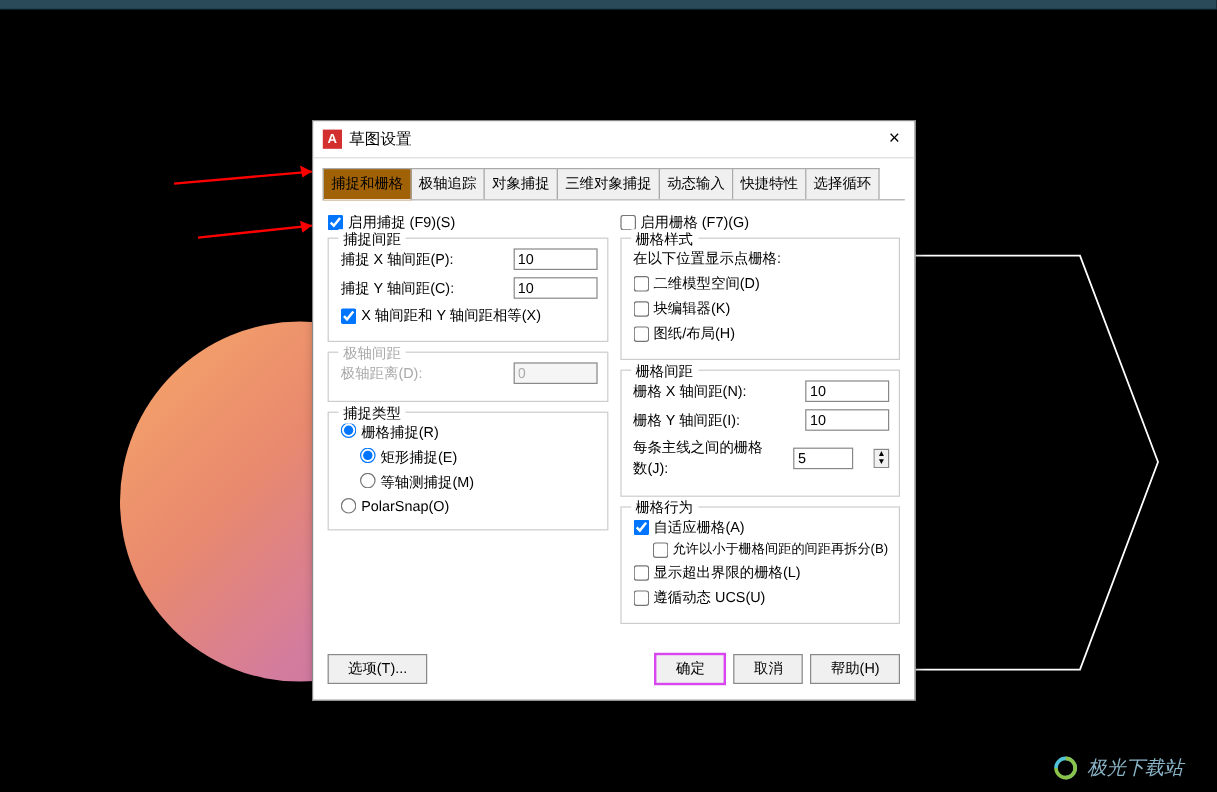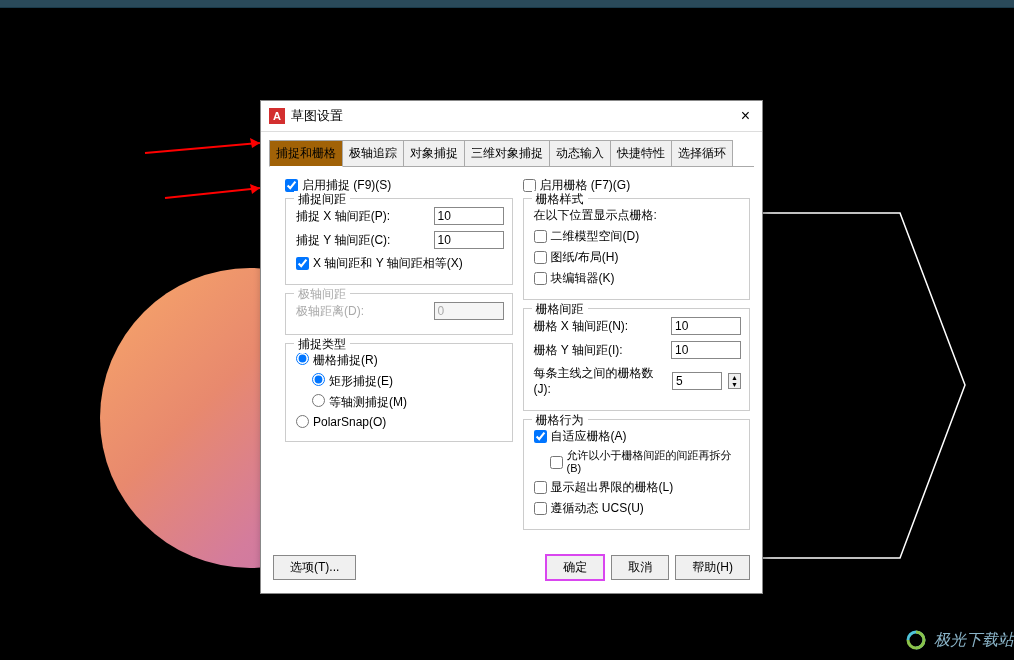--- a/index.html
+++ b/index.html
@@ -10,42 +10,42 @@
 .hexagon { position: absolute; top: 195px; left: 655px; width: 315px; height: 365px; }
 .hexagon svg { width: 100%; height: 100%; }
 .dialog { position: absolute; top: 100px; left: 260px; width: 503px; background: #fff; border: 1px solid #888; box-shadow: 2px 2px 8px rgba(0,0,0,0.3); }
 .dlg-title { display: flex; align-items: center; padding: 6px 8px; border-bottom: 1px solid #ddd; }
 .dlg-title .icon { width: 16px; height: 16px; background: #d32f2f; color: #fff; font-weight: bold; font-size: 11px; display: flex; align-items: center; justify-content: center; margin-right: 6px; }
 .dlg-title .title { flex: 1; font-size: 13px; }
 .dlg-title .close { font-size: 16px; cursor: pointer; padding: 0 4px; }
 .tabs { display: flex; border-bottom: 1px solid #aaa; margin: 8px 8px 0 8px; }
 .tab { padding: 4px 6px; border: 1px solid #aaa; border-bottom: none; background: #f0f0f0; font-size: 12px; margin-right: -1px; cursor: pointer; }
 .tab.active { background: #a16207; position: relative; z-index: 1; border-bottom: 1px solid #fff; margin-bottom: -1px; }
-.body { padding: 10px 12px 8px 24px; display: flex; gap: 10px; }
+.body { padding: 10px 12px 8px 12px; display: flex; gap: 10px; }
 .col { flex: 1; }
 .chk { display: flex; align-items: center; gap: 4px; margin-bottom: 4px; }
 .chk input { width: 13px; height: 13px; }
 .group { border: 1px solid #ccc; padding: 8px 8px 8px 10px; margin-bottom: 8px; position: relative; }
 .group-title { position: absolute; top: -8px; left: 8px; background: #fff; padding: 0 4px; font-size: 12px; }
-.row { display: flex; align-items: center; margin-bottom: 6px; gap: 6px; }
+.row { display: flex; align-items: center; margin-bottom: 6px; gap: 17px; }
 .row label { flex: 1; }
 .row input[type=text] { width: 70px; border: 1px solid #888; padding: 1px 3px; font-size: 12px; }
 .radio { display: flex; align-items: flex-start; gap: 4px; margin-bottom: 4px; }
 .radio input { width: 13px; height: 13px; }
 .indent { margin-left: 16px; }
 .disabled { color: #aaa; }
 .disabled input[type=text] { background: #f5f5f5; color: #aaa; }
 .buttons { padding: 8px 12px 12px 12px; display: flex; align-items: center; }
 .btn { border: 1px solid #888; background: #f0f0f0; padding: 3px 16px; font-size: 12px; cursor: pointer; margin-left: 6px; }
 .btn.primary { border: 2px solid #d946ef; }
 .btn-options { margin-right: auto; margin-left: 0; }
 .arrow-red { position: absolute; pointer-events: none; }
 .spinner { display: inline-flex; flex-direction: column; border: 1px solid #888; vertical-align: middle; }
 .spinner span { font-size: 7px; line-height: 7px; padding: 0 2px; cursor: pointer; background: #f0f0f0; }
-.watermark { position: absolute; bottom: 8px; right: 0; display: flex; align-items: center; gap: 6px; color: #8ab4c8; font-size: 16px; font-style: italic; }
+.watermark { position: absolute; bottom: 8px; right: 28px; display: flex; align-items: center; gap: 6px; color: #8ab4c8; font-size: 16px; font-style: italic; }
 .watermark .logo { width: 24px; height: 24px; }
 .smalltext { font-size: 11px; line-height: 13px; }
 </style>
 </head>
 <body>
 
 <div class="titlebar"></div>
 <div class="canvas">
   <div class="circle"></div>
   <div class="hexagon">
@@ -147,25 +147,25 @@
 
       <div class="group">
         <div class="group-title">栅格样式</div>
         <div style="margin-bottom:4px;">在以下位置显示点栅格:</div>
         <label class="chk">
             <input type="checkbox" style="">
             <span>二维模型空间(D)</span>
           </label>
         <label class="chk">
             <input type="checkbox" style="">
+            <span>块编辑器(K)</span>
+          </label>
+        <label class="chk">
+            <input type="checkbox" style="">
             <span>图纸/布局(H)</span>
-          </label>
-        <label class="chk">
-            <input type="checkbox" style="">
-            <span>块编辑器(K)</span>
           </label>
       </div>
 
       <div class="group">
         <div class="group-title">栅格间距</div>
         <div class="row">
           <label>栅格 X 轴间距(N):</label>
           <input type="text" value="10" style="">
         </div>
         <div class="row">

